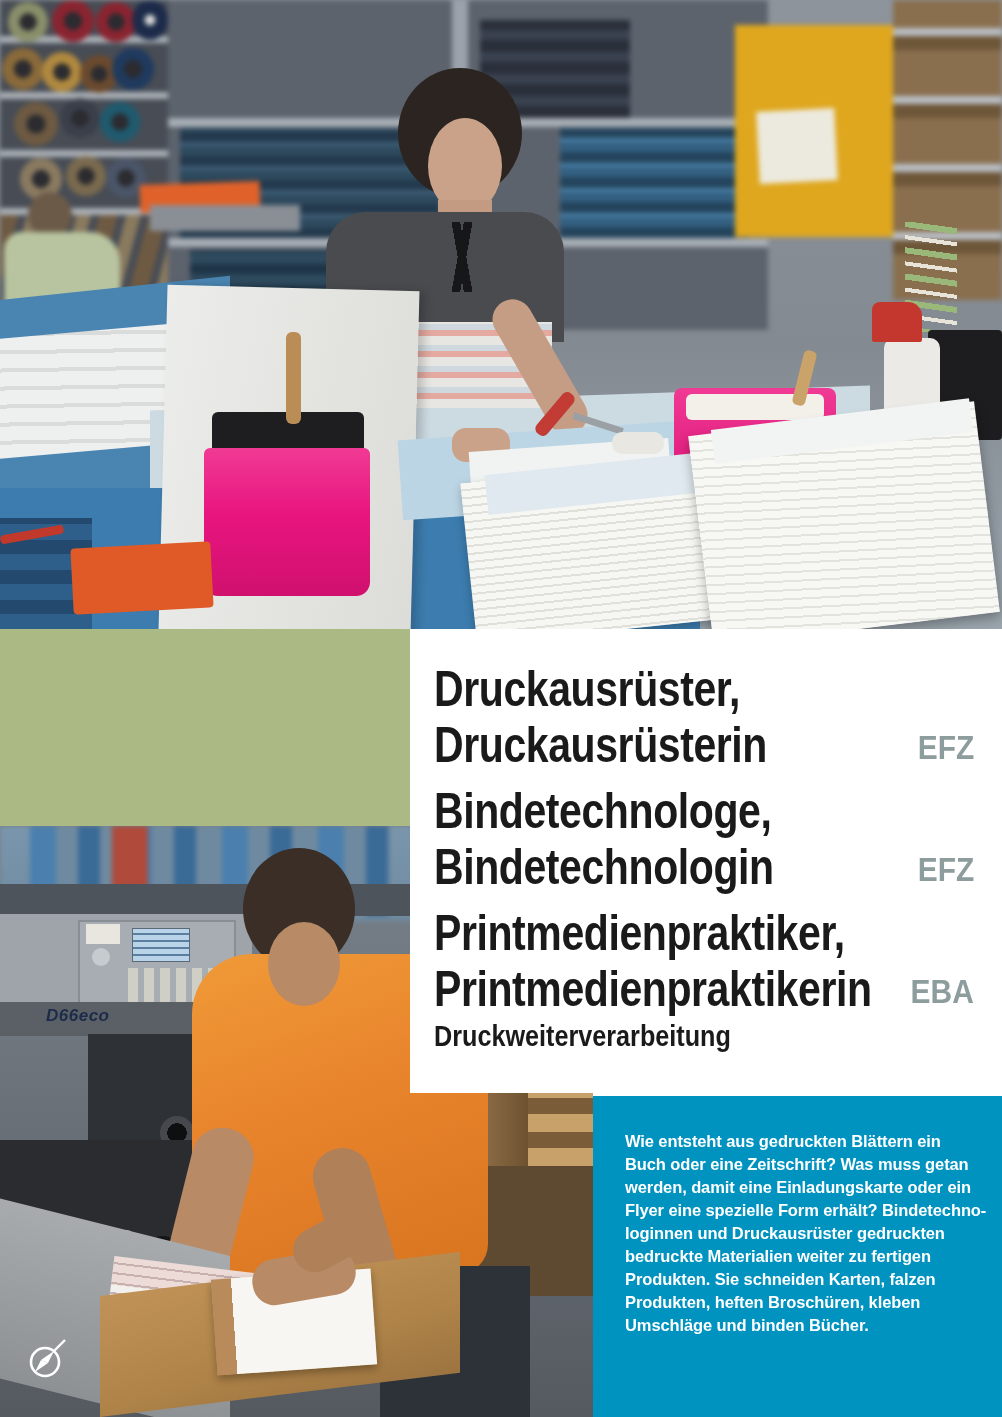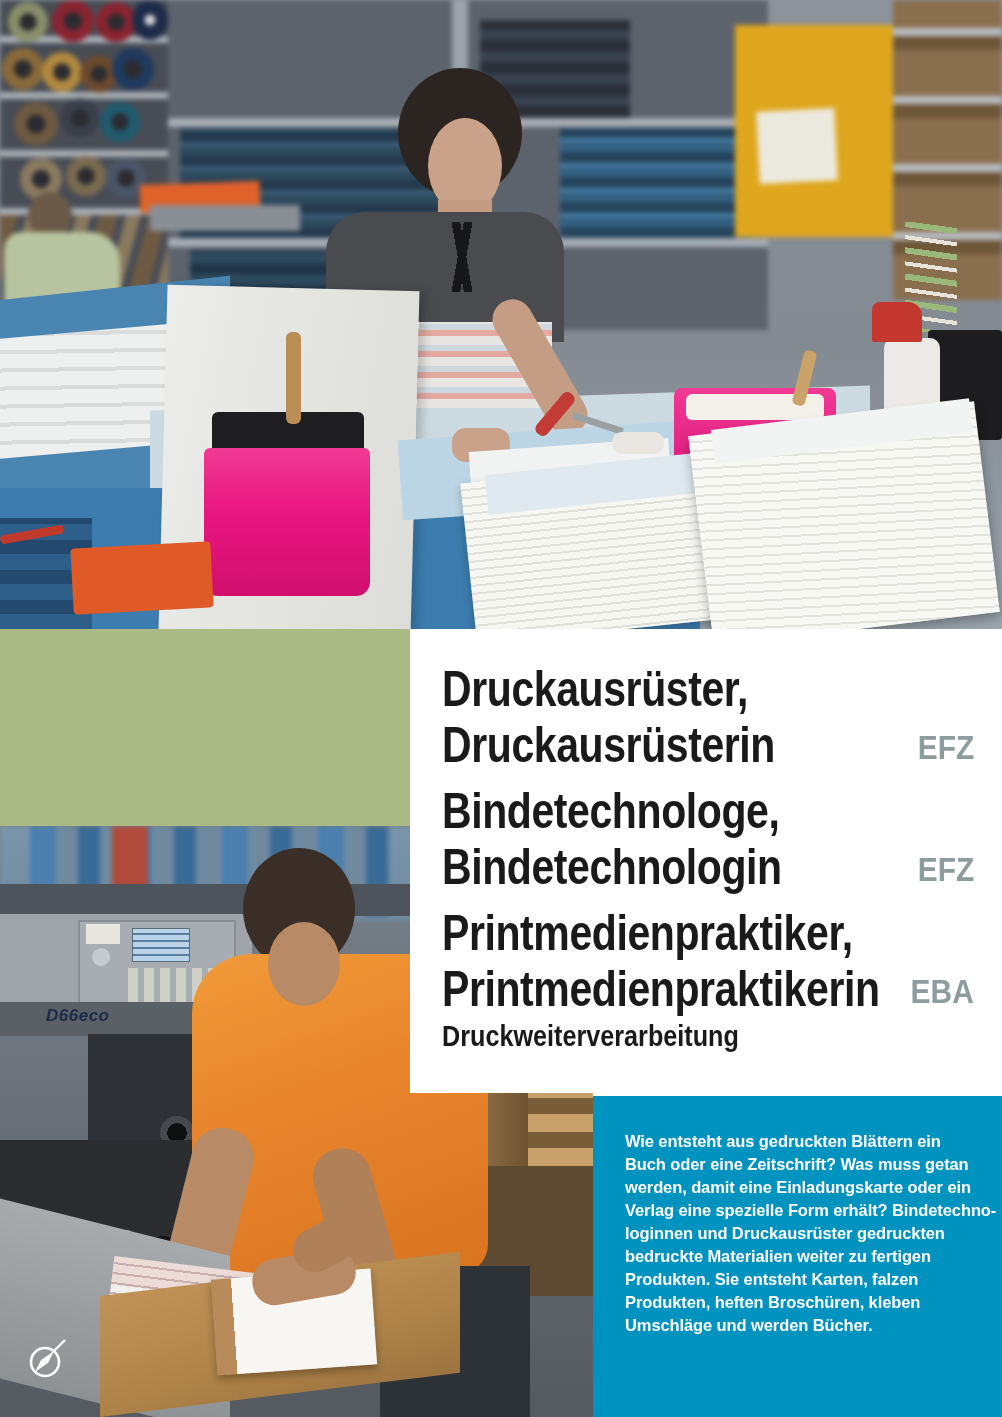--- a/index.html
+++ b/index.html
@@ -5,21 +5,21 @@
   html,body{margin:0;padding:0;background:#3b3b3b;font-family:"Liberation Sans",sans-serif;}
   .page{position:relative;width:1002px;height:1417px;margin:0 auto;overflow:hidden;background:#fff;}
   .abs{position:absolute;}
   
   .photo-top{left:0;top:0;width:1002px;height:629px;background:linear-gradient(180deg,#8e949c 0%,#848a92 55%,#9aa5ad 100%);overflow:hidden;z-index:1;}
   .photo-bottom{left:0;top:826px;width:593px;height:591px;background:linear-gradient(180deg,#78828b 0%,#6d747c 40%,#555a60 100%);overflow:hidden;z-index:1;}
   .blurred{filter:blur(2.5px);}
   .roll{border-radius:50%;}
   
   .green-block{left:0;top:629px;width:410px;height:197px;z-index:2;}
-  .title-box{left:410px;top:629px;width:592px;height:464px;background:#ffffff;z-index:3;box-sizing:border-box;padding:32px 28px 0 32px;}
+  .title-box{left:410px;top:629px;width:592px;height:464px;background:#ffffff;z-index:3;box-sizing:border-box;padding:32px 28px 0 24px;}
   .teal-box{left:593px;top:1096px;width:409px;height:321px;z-index:3;box-sizing:border-box;padding:34px 18px 0 32px;}
   
   .group{position:relative;margin-bottom:10px;}
   .tline{font-weight:bold;color:#1a1a1a;font-size:50px;line-height:56px;white-space:nowrap;transform:scaleX(.82);transform-origin:0 50%;letter-spacing:-.5px;}
   .cert{position:absolute;right:0;bottom:9px;font-weight:bold;font-size:34px;line-height:34px;transform:scaleX(.88);transform-origin:100% 50%;}
   .subtitle{font-weight:bold;color:#1a1a1a;font-size:30px;line-height:34px;white-space:nowrap;transform:scaleX(.84);transform-origin:0 50%;margin-top:2px;}
   
   .teal-text .tl{color:#ffffff;font-weight:bold;font-size:16.5px;line-height:23px;letter-spacing:-.1px;white-space:nowrap;}
   
   .logo{left:26px;top:1338px;z-index:5;display:flex;align-items:center;gap:10px;}
@@ -183,26 +183,26 @@
       <div class="cert" style="color: rgb(141, 156, 156);">EBA</div>
     </div>
     <div class="subtitle">Druckweiterverarbeitung</div>
   </div>
 
   <div class="abs teal-box" style="background: rgb(0, 147, 192);">
     <div class="teal-text">
         <div class="tl">Wie entsteht aus gedruckten Blättern ein</div>
         <div class="tl">Buch oder eine Zeitschrift? Was muss getan</div>
         <div class="tl">werden, damit eine Einladungskarte oder ein</div>
-        <div class="tl">Verlag eine spezielle Form erhält? Bindetechno-</div>
+        <div class="tl">Flyer eine spezielle Form erhält? Bindetechno-</div>
         <div class="tl">loginnen und Druckausrüster gedruckten</div>
         <div class="tl">bedruckte Materialien weiter zu fertigen</div>
-        <div class="tl">Produkten. Sie entsteht Karten, falzen</div>
+        <div class="tl">Produkten. Sie schneiden Karten, falzen</div>
         <div class="tl">Produkten, heften Broschüren, kleben</div>
-        <div class="tl">Umschläge und werden Bücher.</div>
+        <div class="tl">Umschläge und binden Bücher.</div>
       </div>
   </div>
 
   <div class="abs logo">
     <span style="display:inline-block;width:42px;height:42px;">
       <svg width="42" height="42" viewBox="0 0 42 42">
         <circle cx="19" cy="24" r="14" fill="none" stroke="#ffffff" stroke-width="2.6"></circle>
         <line x1="27" y1="14" x2="39" y2="2" stroke="#ffffff" stroke-width="2.4"></line>
         <polygon points="28,13 15,22 22,25" fill="#ffffff"></polygon>
         <polygon points="9,34 22,25 15,22" fill="#ffffff"></polygon>

